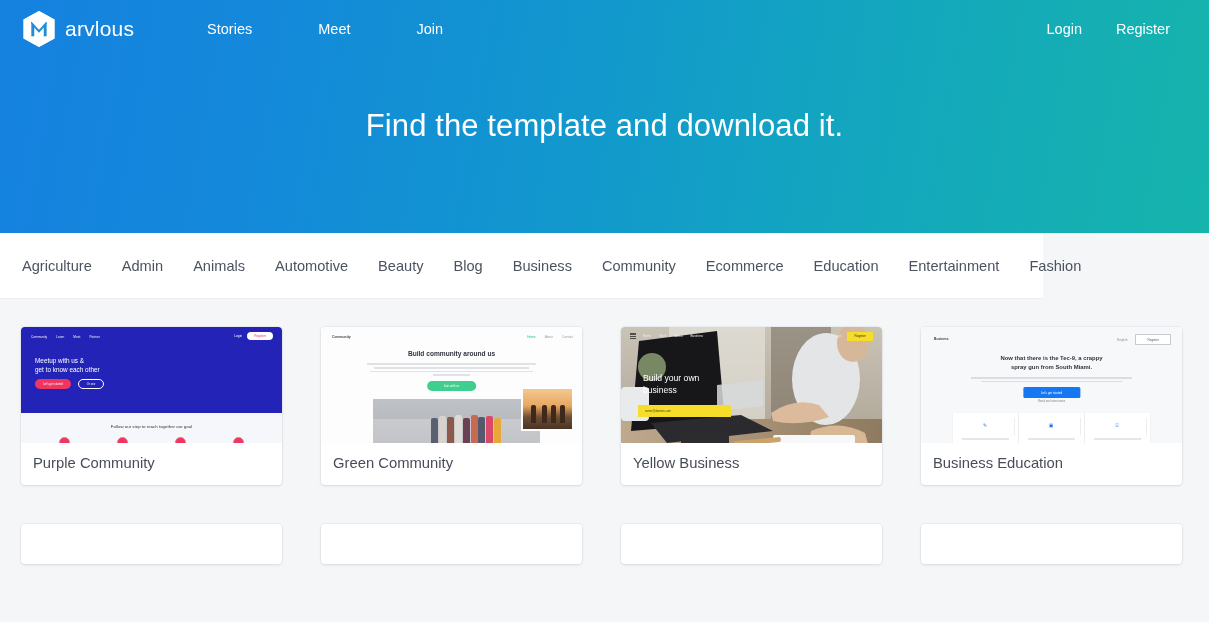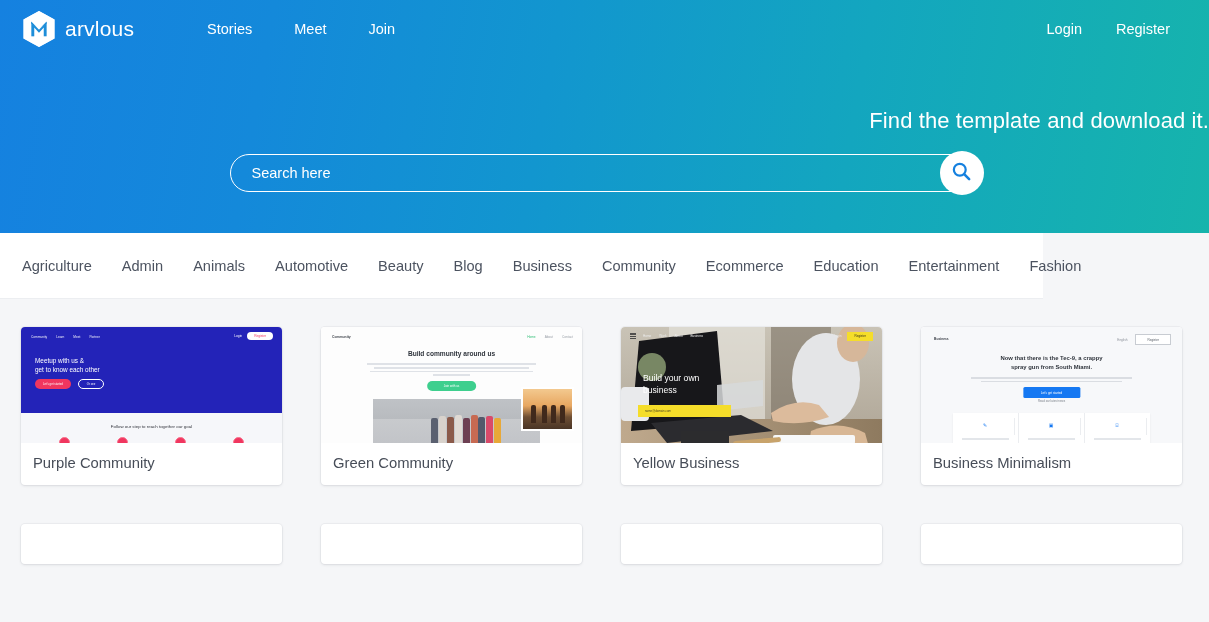--- a/index.html
+++ b/index.html
@@ -36,21 +36,21 @@
     width: 34px; height: 38px;
     display: block;
     flex: none;
   }
   .brand-name {
     color: #ffffff;
     font-size: 21px;
     letter-spacing: .2px;
     font-weight: 400;
   }
-  .nav-left { display: flex; align-items: flex-end; }
+  .nav-left { display: flex; align-items: flex-end; gap: 24px; }
   .nav-left a {
     color: #ffffff;
     font-size: 14.5px;
     text-decoration: none;
     padding: 6px 21px;
     display: inline-block;
     white-space: nowrap;
   }
   .nav-right { margin-left: auto; display: flex; align-items: center; }
   .nav-right a {
@@ -61,25 +61,24 @@
     display: inline-block;
     white-space: nowrap;
   }
 
   .hero-body {
     text-align: center;
     margin-top: 51px;
   }
   .hero-title {
     color: #ffffff;
-    font-size: 22px;
+    font-size: 31px;
     font-weight: 400;
     letter-spacing: .1px;
     line-height: 1.1;
-    text-align: right;
   }
   .search-wrap {
     margin: 21px auto 0;
     width: 750px;
     height: 38px;
     position: relative;
   }
   .search-field {
     width: 100%;
     height: 38px;
@@ -286,31 +285,20 @@
 
     <nav class="nav-right">
       <a href="#">Login</a>
       <a href="#">Register</a>
     </nav>
   </div>
 
   <div class="hero-body">
     <h1 class="hero-title">Find the template and download it.</h1>
 
-    <div class="search-wrap">
-      <input class="search-field" type="text" placeholder="Search here" style="">
-      <button class="search-btn">
-        <span>
-          <svg width="21" height="21" viewBox="0 0 22 22">
-            <circle cx="9.2" cy="9.2" r="6.2" fill="none" stroke="#1580df" stroke-width="2.3"></circle>
-            <line x1="13.8" y1="13.8" x2="19" y2="19" stroke="#1580df" stroke-width="2.7" stroke-linecap="round"></line>
-          </svg>
-        </span>
-      </button>
-    </div>
   </div>
 </div>
 
 <nav class="catbar">
   <a href="#">Agriculture</a>
   <a href="#">Admin</a>
   <a href="#">Animals</a>
   <a href="#">Automotive</a>
   <a href="#">Beauty</a>
   <a href="#">Blog</a>
@@ -514,21 +502,21 @@
               <div class="ic">▣</div>
               <u></u>
             </div>
             <div>
               <div class="ic">☉</div>
               <u></u>
             </div>
           </div>
         </div>
       </div>
-      <div class="card-title">Business Minimalism</div>
+      <div class="card-title">Business Education</div>
     </div>
 
   </div>
 
   <div class="row2-peek">
     <div class="card"></div>
     <div class="card"></div>
     <div class="card"></div>
     <div class="card"></div>
   </div>

